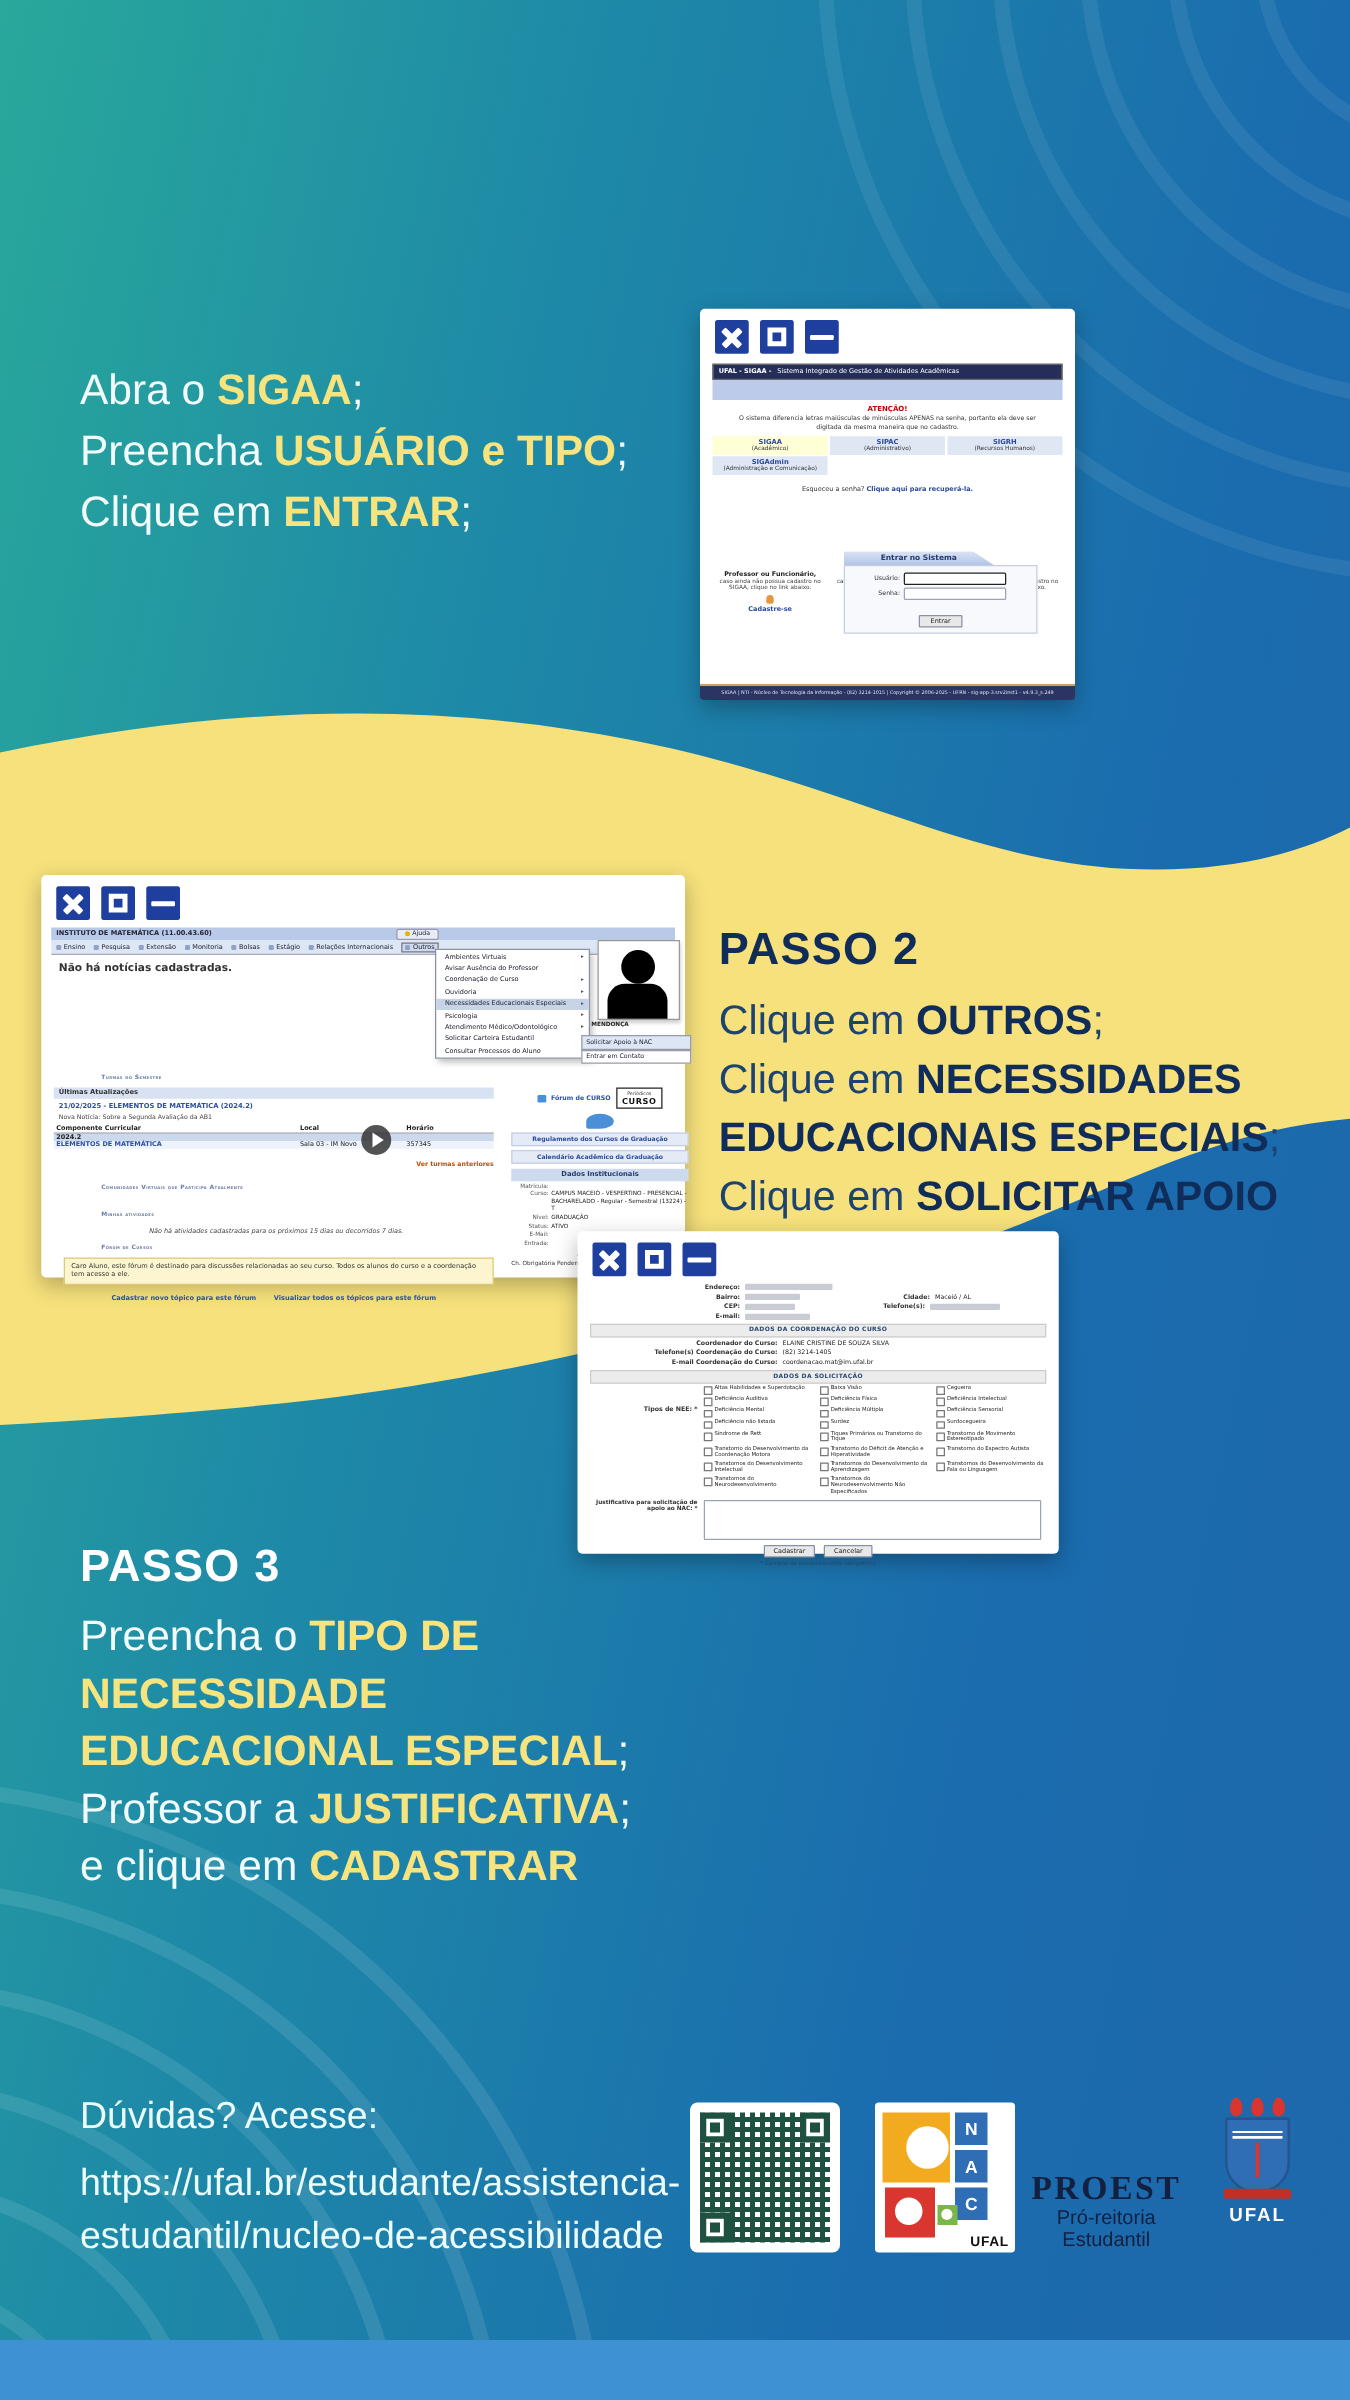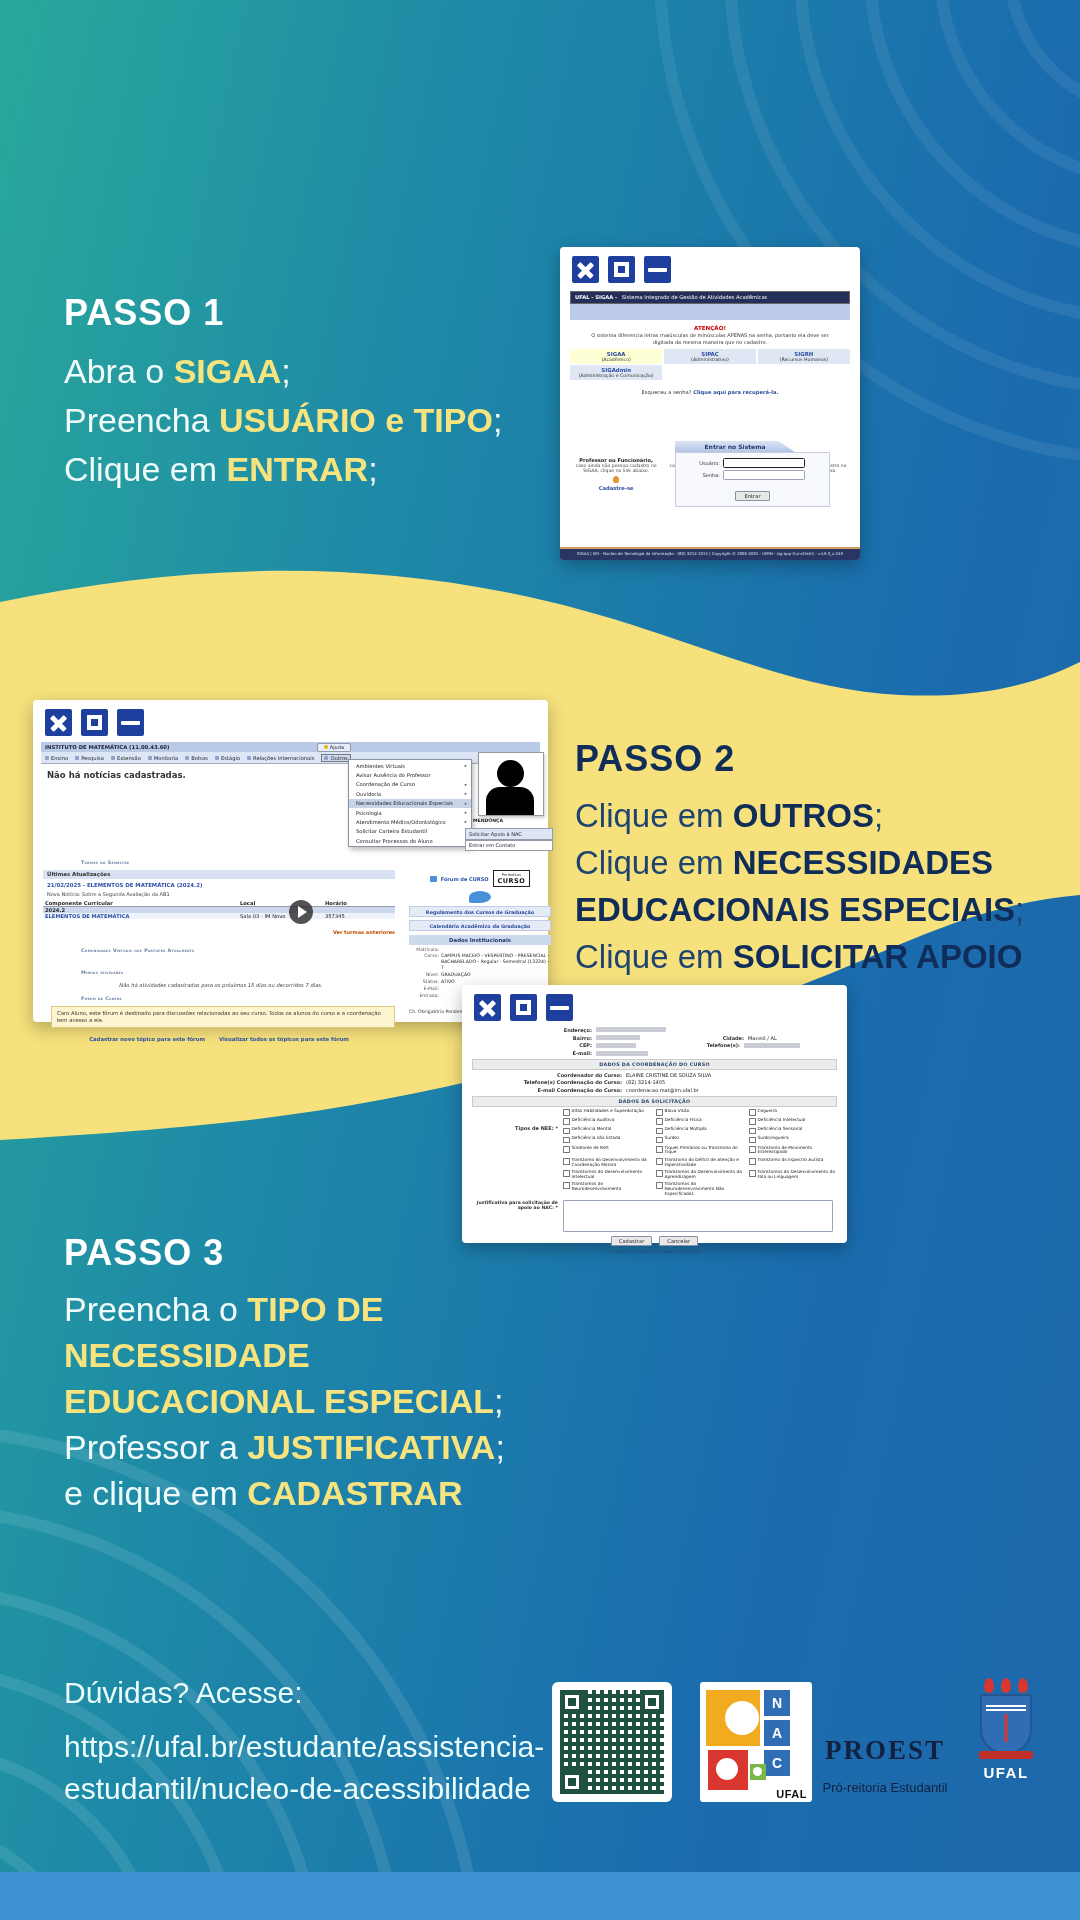--- a/index.html
+++ b/index.html
@@ -166,21 +166,21 @@
   .nq-or::before{content:"";position:absolute;right:1px;top:11px;width:34px;height:34px;background:#fff;border-radius:50%;}
   .nq-b{width:26px;height:26px;background:#2f6db5;color:#fff;font-weight:bold;font-size:14px;text-align:center;line-height:26px;}
   .nq-n{left:64px;top:8px;} .nq-a{left:64px;top:38px;} .nq-c{left:64px;top:68px;}
   .nq-red{left:8px;top:68px;width:40px;height:40px;background:#d8362e;}
   .nq-red::before{content:"";position:absolute;left:8px;top:8px;width:22px;height:22px;background:#fff;border-radius:50%;}
   .nq-gr{left:50px;top:82px;width:16px;height:16px;background:#7ab648;}
   .nq-gr::before{content:"";position:absolute;left:3px;top:3px;width:9px;height:9px;background:#fff;border-radius:50%;}
   .nac-ufal{position:absolute;right:5px;bottom:2px;font-size:11px;font-weight:bold;color:#111;letter-spacing:.5px;}
   .proest{position:absolute;left:818px;top:1735px;width:134px;text-align:center;color:#13203f;z-index:2;}
   .proest .pt{font-family:"Liberation Serif",serif;font-size:27px;font-weight:bold;letter-spacing:2px;}
-  .proest .ps{font-size:13px;margin-top:14px;}
+  .proest .ps{font-size:16px;margin-top:0;}
   .ufal{position:absolute;left:972px;top:1678px;width:68px;text-align:center;z-index:2;}
   .flames{display:flex;justify-content:center;gap:7px;}
   .flame{width:10px;height:15px;background:#d8362e;border-radius:50% 50% 50% 50%/62% 62% 38% 38%;}
   .shield{margin:1px auto 0;width:48px;height:56px;background:#2f6db5;border:2px solid #24558e;border-radius:2px 2px 24px 24px;position:relative;}
   .shield::before{content:"";position:absolute;left:4px;right:4px;top:6px;height:9px;background:repeating-linear-gradient(0deg,#fff 0 2px,transparent 2px 4.5px);}
   .shield::after{content:"";position:absolute;left:50%;top:18px;width:3px;height:28px;background:#d8362e;transform:translateX(-50%);}
   .ribbon{width:54px;height:8px;background:#c03029;margin:-3px auto 0;border-radius:2px;position:relative;z-index:2;}
   .ufal-t{margin-top:5px;font-size:15px;font-weight:bold;color:#fff;letter-spacing:1.5px;}
   .bottombar{position:absolute;left:0;right:0;top:1872px;height:48px;background:#3e92d3;z-index:1;}
 </style>
@@ -207,21 +207,20 @@
         <circle cx="-80" cy="1990" r="560"></circle>
     </g>
     <path fill="#f6e17c" d="M0,602 C180,565 340,560 505,592 C670,624 770,688 900,695 C985,699 1040,682 1080,662
          L1080,895 C960,905 880,960 760,1000 C600,1053 420,1100 250,1120 C160,1130 70,1136 0,1140 Z"></path>
   </svg>
 
   <div class="bottombar"></div>
 
 
   <div class="step" id="passo1">
-    <div class="heading">PASSO 1</div>
     <div><span class="seg-w">Abra o </span><span class="seg-y">SIGAA</span><span class="seg-w">;</span></div>
     <div><span class="seg-w">Preencha </span><span class="seg-y">USUÁRIO e TIPO</span><span class="seg-w">;</span></div>
     <div><span class="seg-w">Clique em </span><span class="seg-y">ENTRAR</span><span class="seg-w">;</span></div>
   </div>
 
   <div class="card" id="card1">
     <div class="wc">
       <div class="wcb x"></div>
       <div class="wcb sq"></div>
       <div class="wcb mn"></div>

